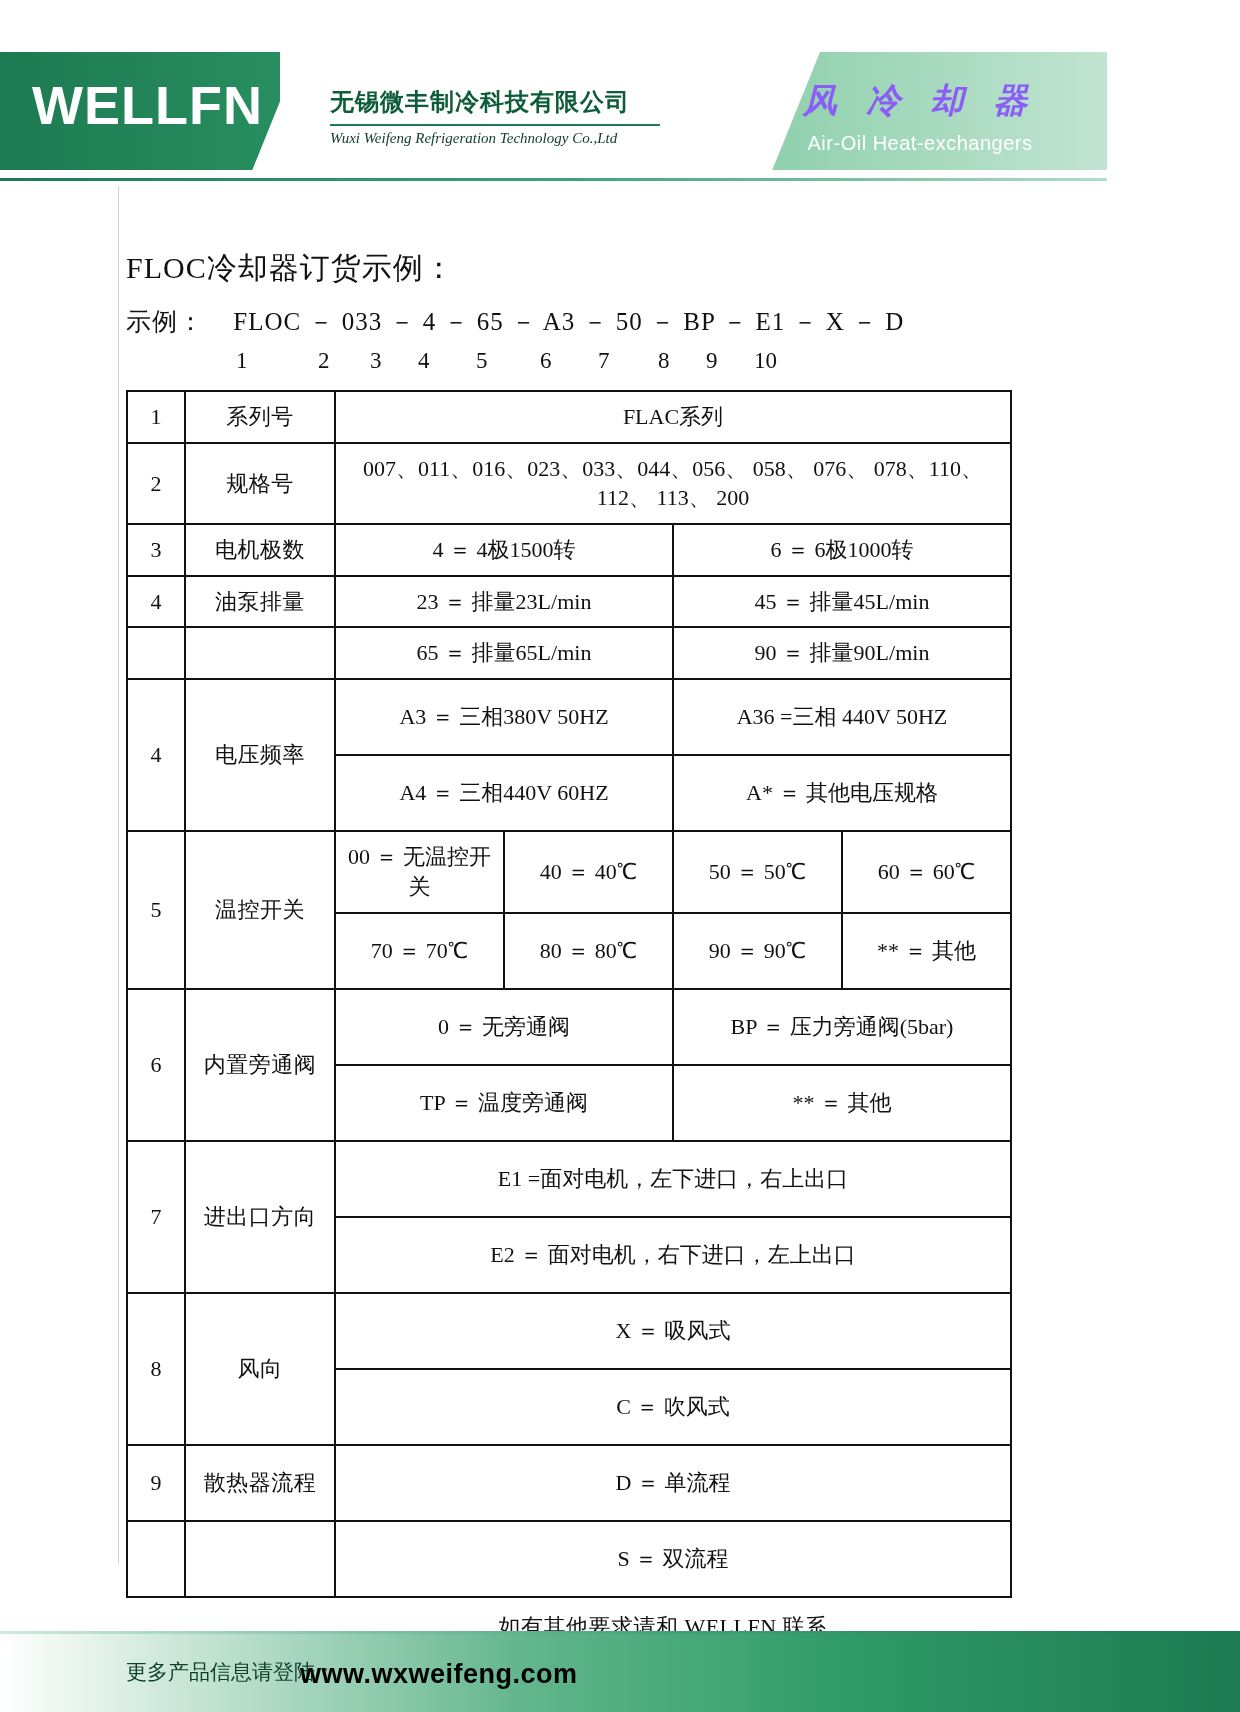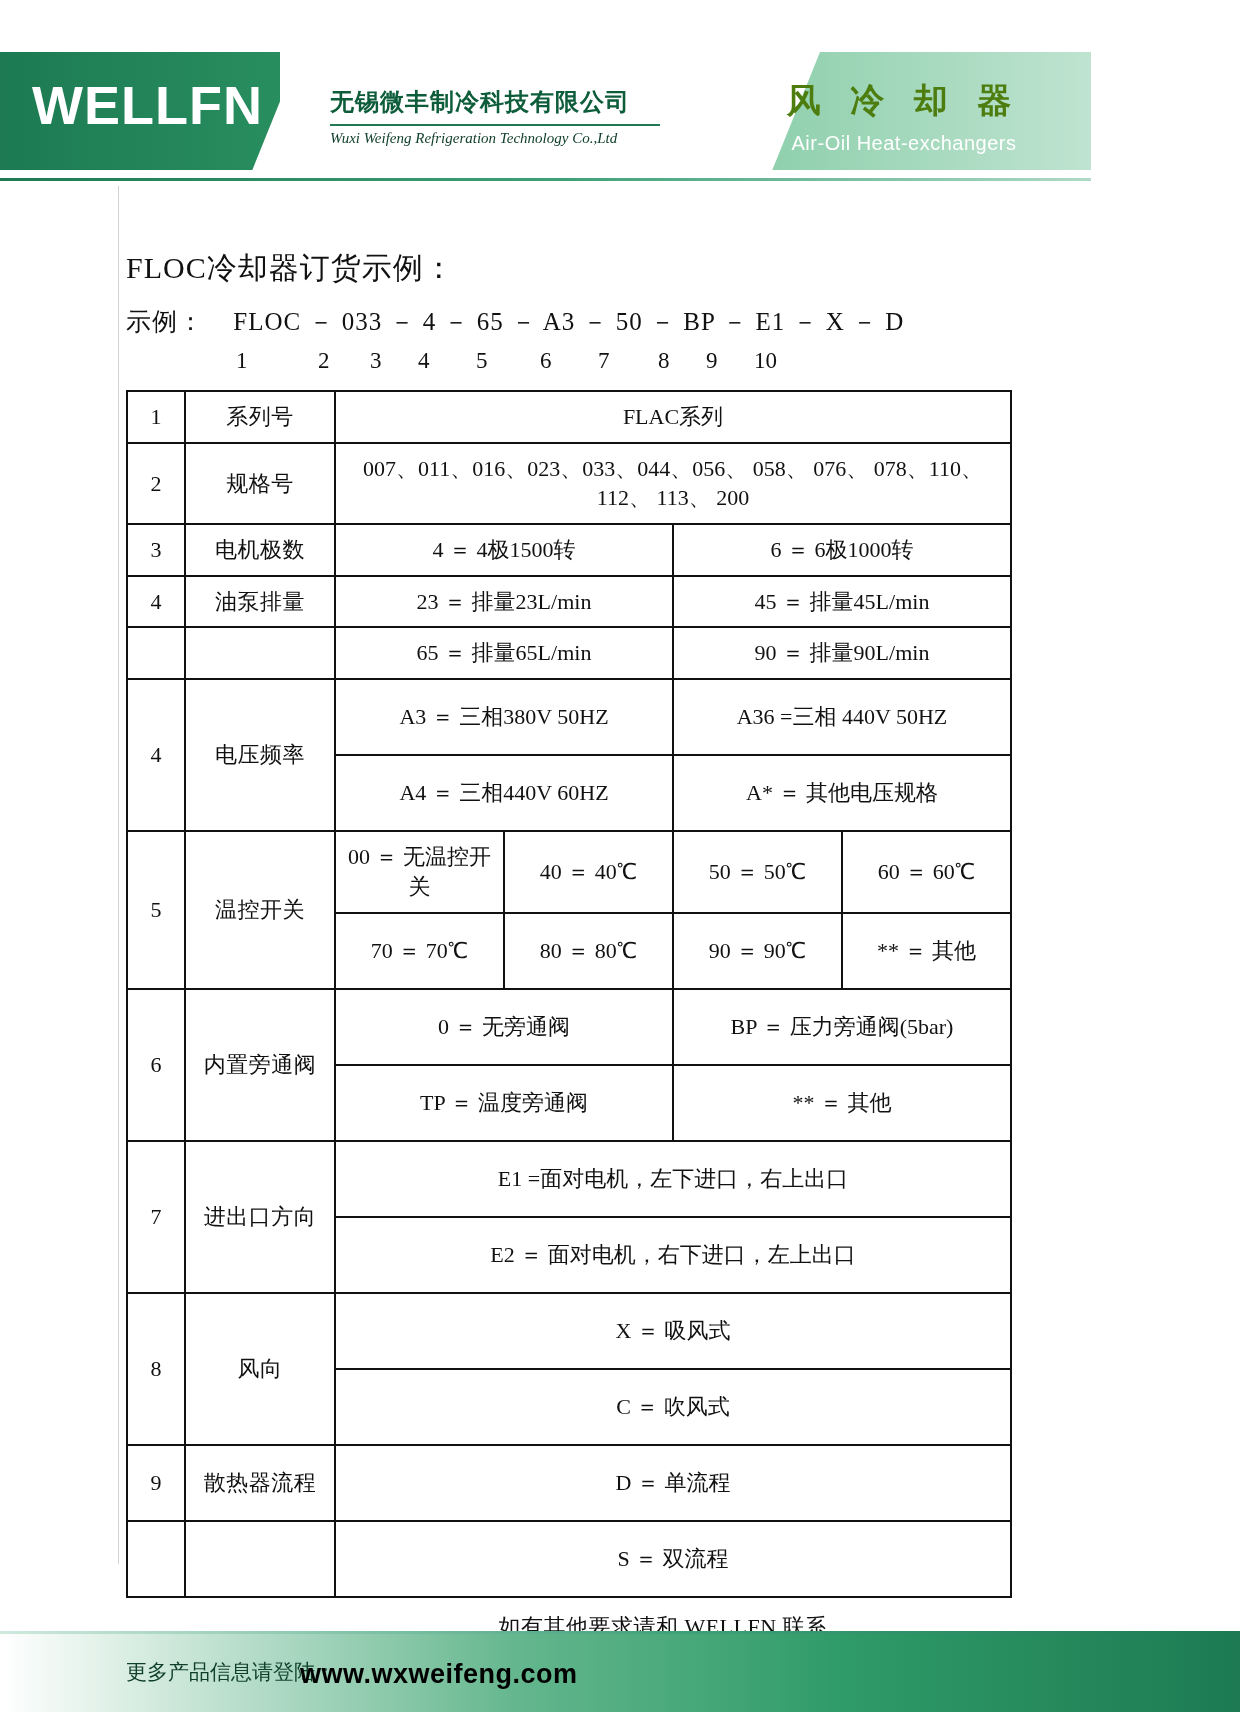--- a/index.html
+++ b/index.html
@@ -14,20 +14,21 @@
     position: relative;
     overflow: hidden;
   }
 
   
   .header {
     position: relative;
     width: 1091px;
     height: 186px;
     overflow: hidden;
+    padding-left: 16px;
   }
   .header-band {
     position: absolute;
     left: 0; top: 52px;
     width: 1240px; height: 118px;
     background: linear-gradient(to right, #1d7a52 0%, #2f9b68 38%, #8fd0ad 62%, #d5ece0 100%);
   }
   .header-white-wedge {
     position: absolute;
     top: 52px;
@@ -87,22 +88,23 @@
     position: absolute;
     right: 22px;
     top: 78px;
     text-align: center;
     width: 330px;
   }
   .header-right .cn {
     font-family: "Liberation Sans", sans-serif;
     font-weight: bold;
     font-size: 34px;
-    color: #4d7c0f;
+    color: #8b5cf6;
     letter-spacing: 10px;
+    font-style: italic;
   }
   .header-right .en {
     font-family: "Liberation Sans", sans-serif;
     font-size: 20px;
     color: #ffffff;
     margin-top: 8px;
     letter-spacing: 0.5px;
   }
   .header-bottom-line {
     position: absolute;

